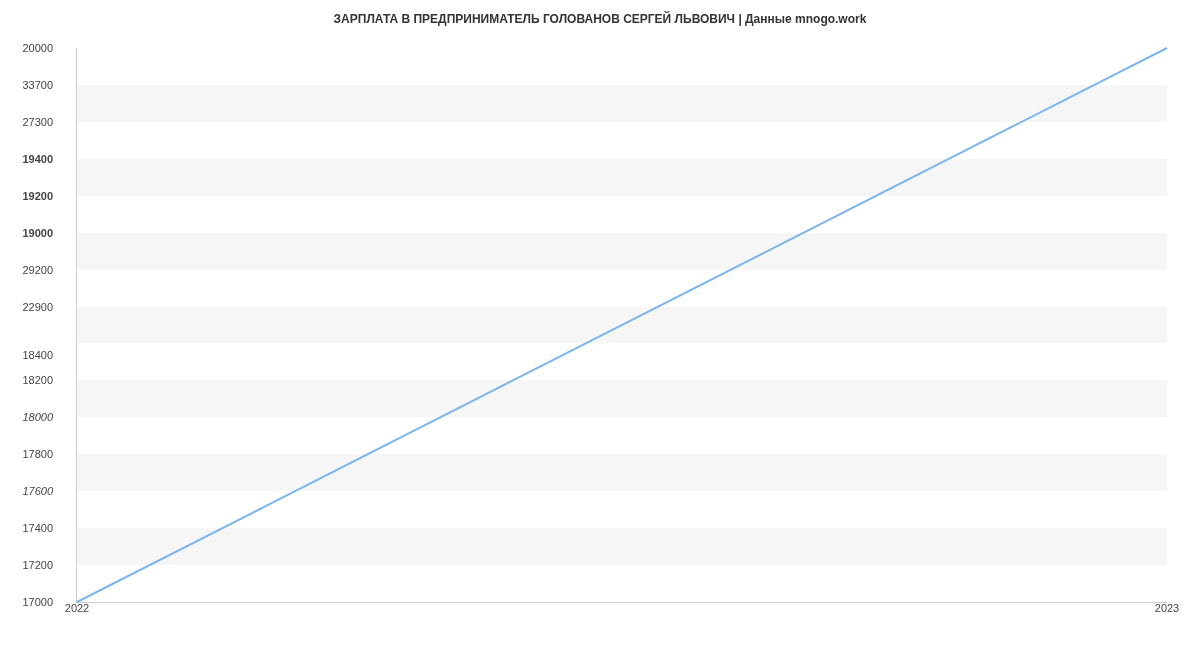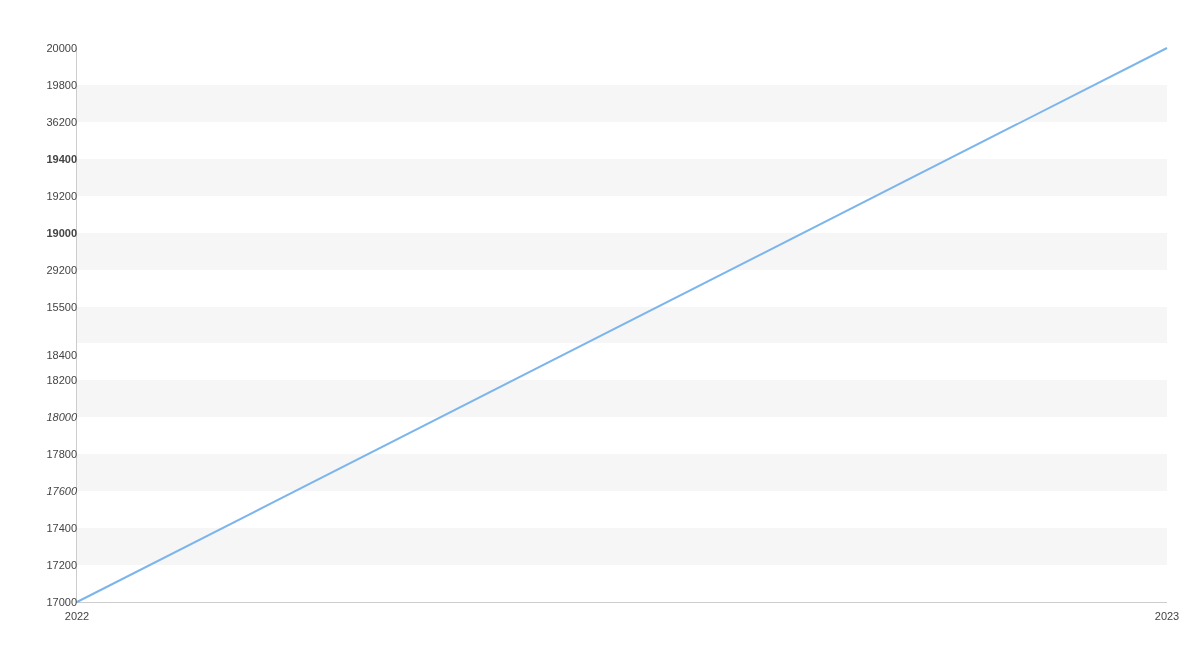--- a/index.html
+++ b/index.html
@@ -1,52 +1,53 @@
 <!DOCTYPE html>
 <html><head>
   <meta charset="utf-8">
   <style>
     body{margin:0;padding:0;font-family:Verdana,Geneva,sans-serif;font-size:11px;color:#333;background:#fff}
     .chart-wrap{width:1200px;height:650px;position:relative}
     .title{position:absolute;top:12px;left:0;right:0;text-align:center;font-weight:bold;font-size:12px;color:#333}
     .plot{position:absolute;left:76px;top:48px;width:1090px;height:554px;border-left:1px solid #ccc;border-bottom:1px solid #ccc}
     .band{position:absolute;left:0;right:0;background:#f6f6f6;height:37px}
-    .ytick{position:absolute;right:100%;margin-right:0;transform:translateY(-50%);white-space:nowrap;color:#444}
-    .xtick{position:absolute;top:100%;margin-top:8px;transform:translateX(-50%);color:#444}
+    .ytick{position:absolute;right:100%;margin-right:24px;transform:translateY(-50%);white-space:nowrap;color:#444}
+    .xtick{position:absolute;top:100%;transform:translateX(-50%);color:#444}
     svg.line{position:absolute;left:0;top:0;width:100%;height:100%;overflow:visible}
     svg.line path{fill:none;stroke:#7cb5ec;stroke-width:2}
   </style>
 </head>
 <body>
 
 <div class="chart-wrap">
+  <div class="title">ЗАРПЛАТА В ПРЕДПРИНИМАТЕЛЬ ГОЛОВАНОВ СЕРГЕЙ ЛЬВОВИЧ | Данные mnogo.work</div>
   <div class="plot">
       <div class="band" style="top: 36.9333px; height: 36.9333px;"></div>
       <div class="band" style="top: 110.8px; height: 36.9333px;"></div>
       <div class="band" style="top: 184.667px; height: 36.9333px;"></div>
       <div class="band" style="top: 258.533px; height: 36.9333px;"></div>
       <div class="band" style="top: 332.4px; height: 36.9333px;"></div>
       <div class="band" style="top: 406.267px; height: 36.9333px;"></div>
       <div class="band" style="top: 480.133px; height: 36.9333px;"></div>
 
     <svg class="line" viewBox="0 0 1090 554" preserveAspectRatio="none">
       <path d="M0 554 L1090 0" stroke="#7cb5ec"></path>
     </svg>
   <div class="ytick" style="top: 554px;">17000</div>
       <div class="ytick" style="top: 517.067px;">17200</div>
       <div class="ytick" style="top: 480.133px;">17400</div>
       <div class="ytick" style="top: 443.2px; font-style: italic;">17600</div>
       <div class="ytick" style="top: 406.267px;">17800</div>
       <div class="ytick" style="top: 369.333px; font-style: italic;">18000</div>
       <div class="ytick" style="top: 332.4px;">18200</div>
       <div class="ytick" style="top: 307px; text-align: center;">18400</div>
-      <div class="ytick" style="top: 258.533px;">15500</div>
+      <div class="ytick" style="top: 258.533px;">22900</div>
       <div class="ytick" style="top: 221.6px;">29200</div>
       <div class="ytick" style="top: 184.667px; font-weight: bold;">19000</div>
-      <div class="ytick" style="top: 147.733px;">19200</div>
+      <div class="ytick" style="top: 147.733px; font-weight: bold;">19200</div>
       <div class="ytick" style="top: 110.8px; font-weight: bold;">19400</div>
-      <div class="ytick" style="top: 73.8667px;">36200</div>
-      <div class="ytick" style="top: 36.9333px;">19800</div>
+      <div class="ytick" style="top: 73.8667px;">27300</div>
+      <div class="ytick" style="top: 36.9333px;">33700</div>
       <div class="ytick" style="top: 0px;">20000</div>
       <div class="xtick" style="left: 0px;">2022</div>
       <div class="xtick" style="left: 1090px; text-align: right;">2023</div>
     </div>
 </div>
 
 </body></html>

